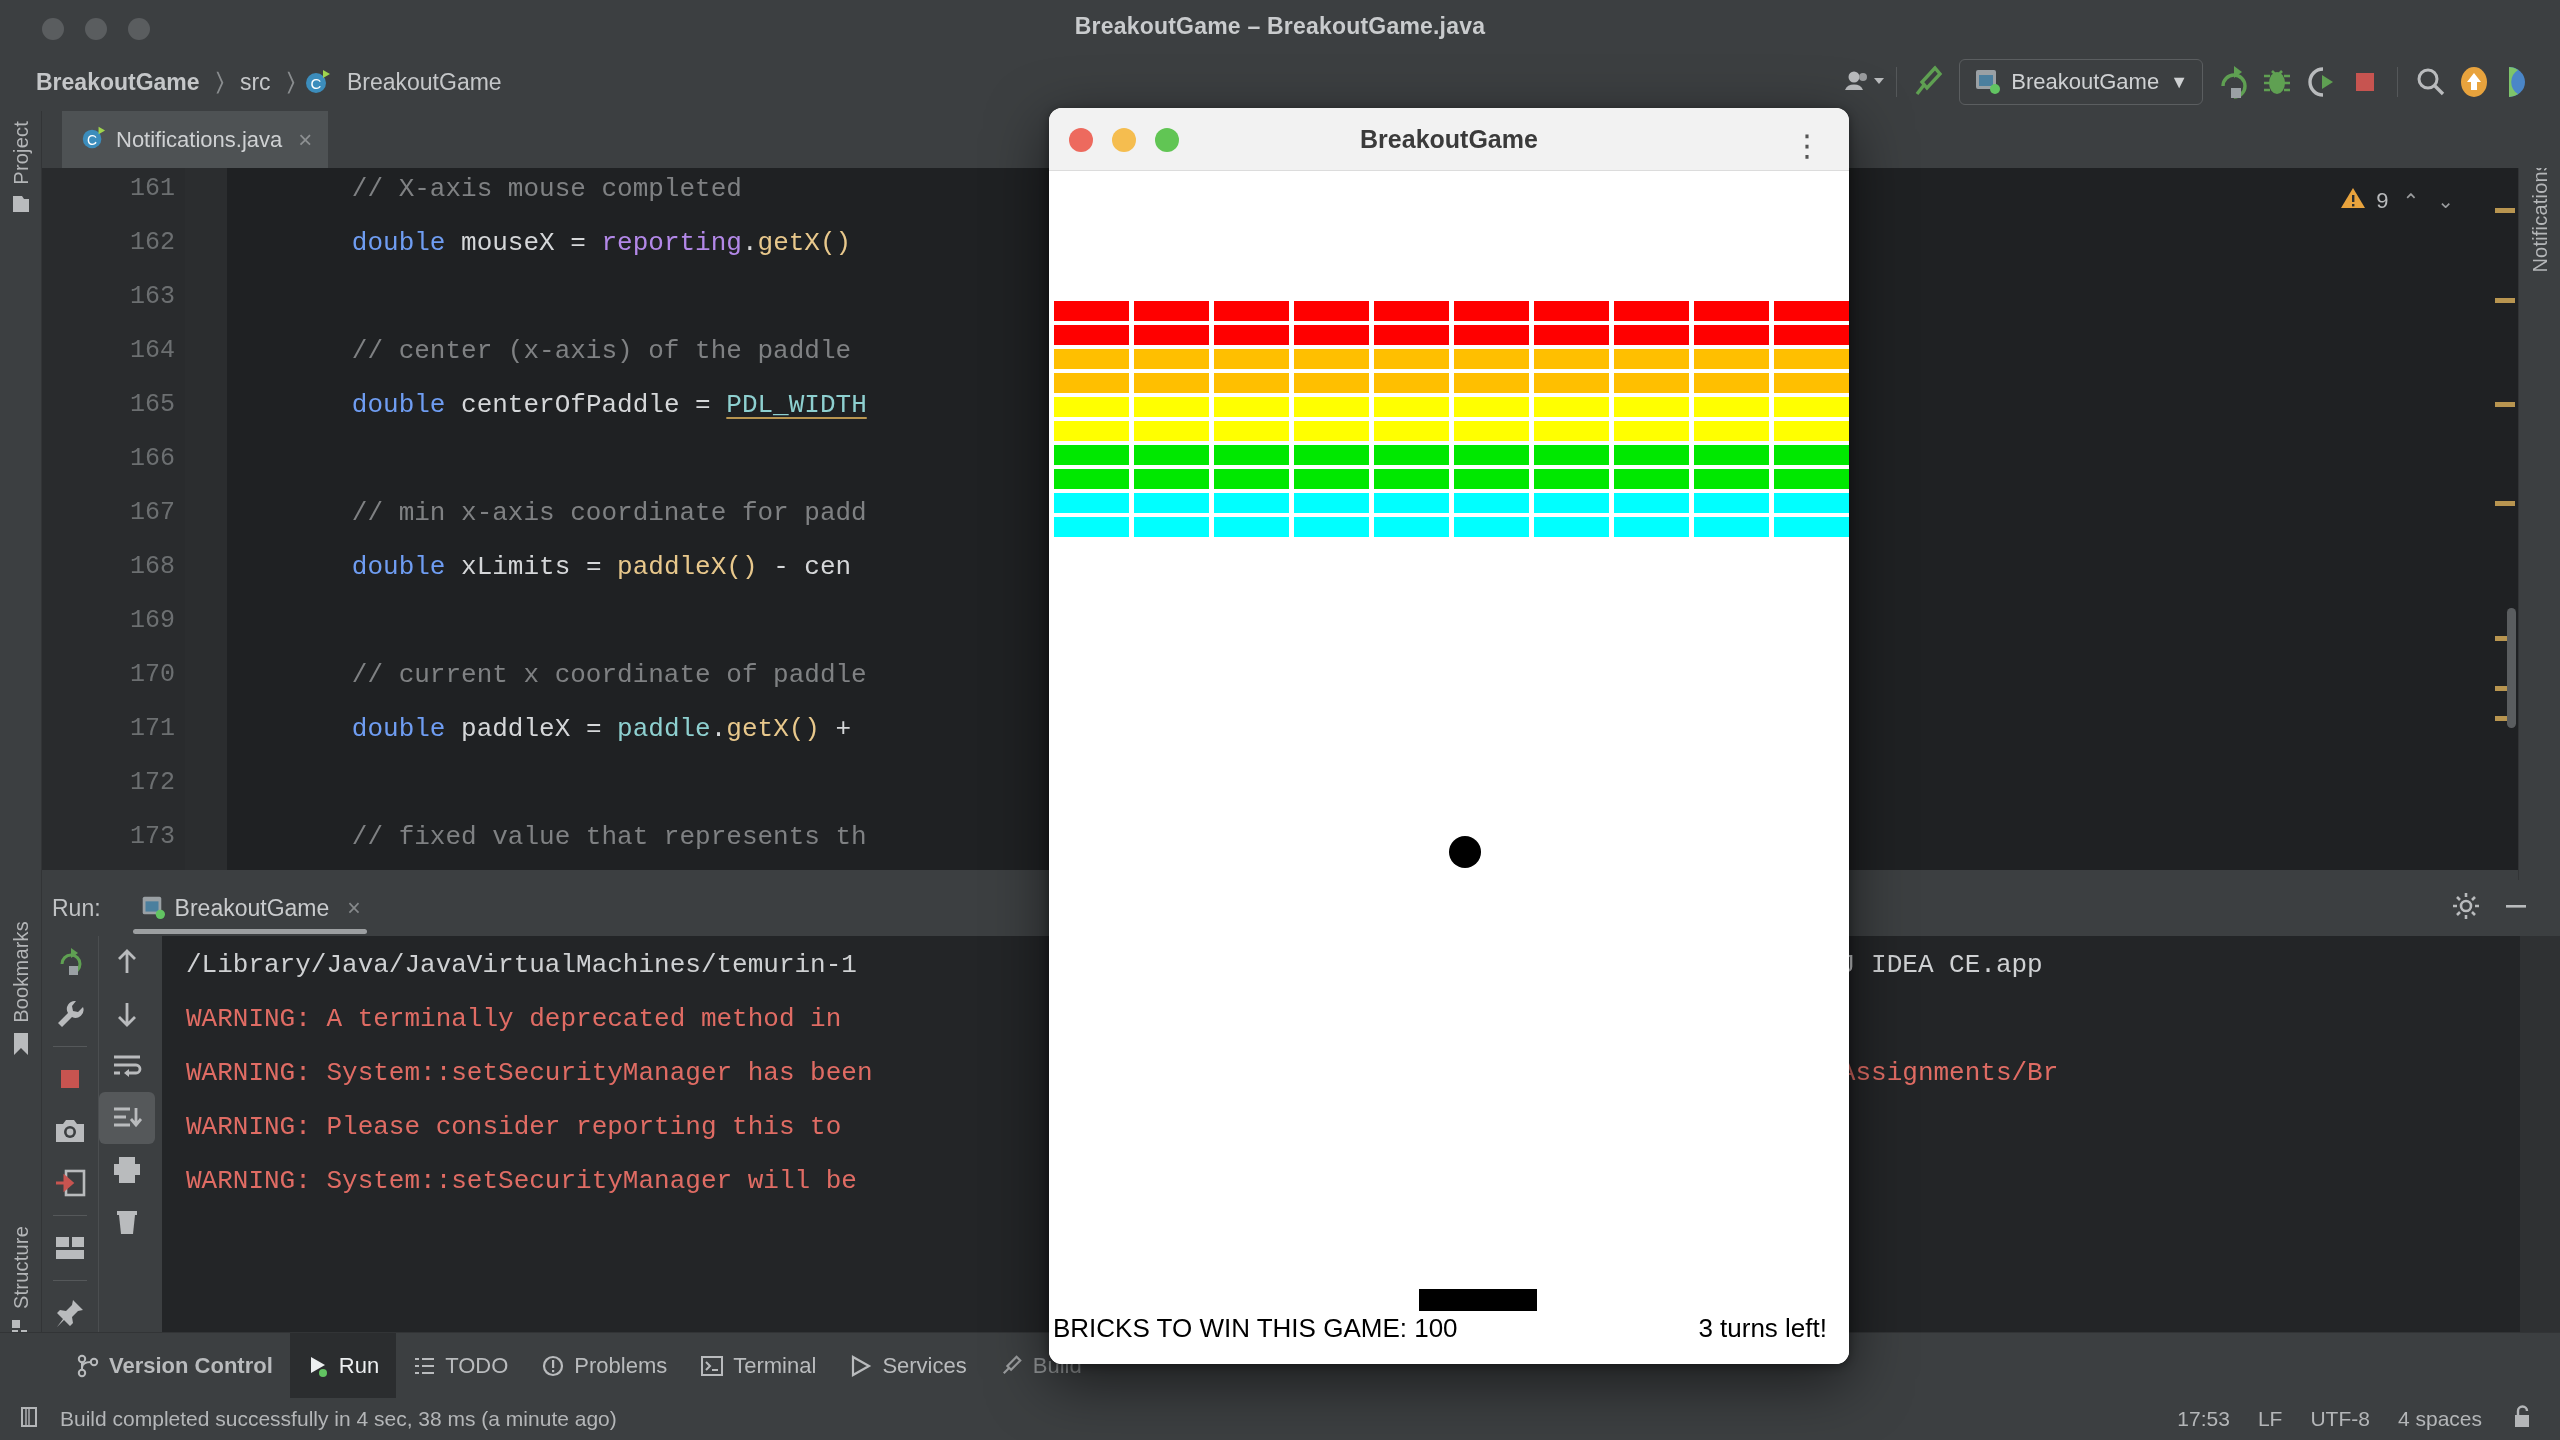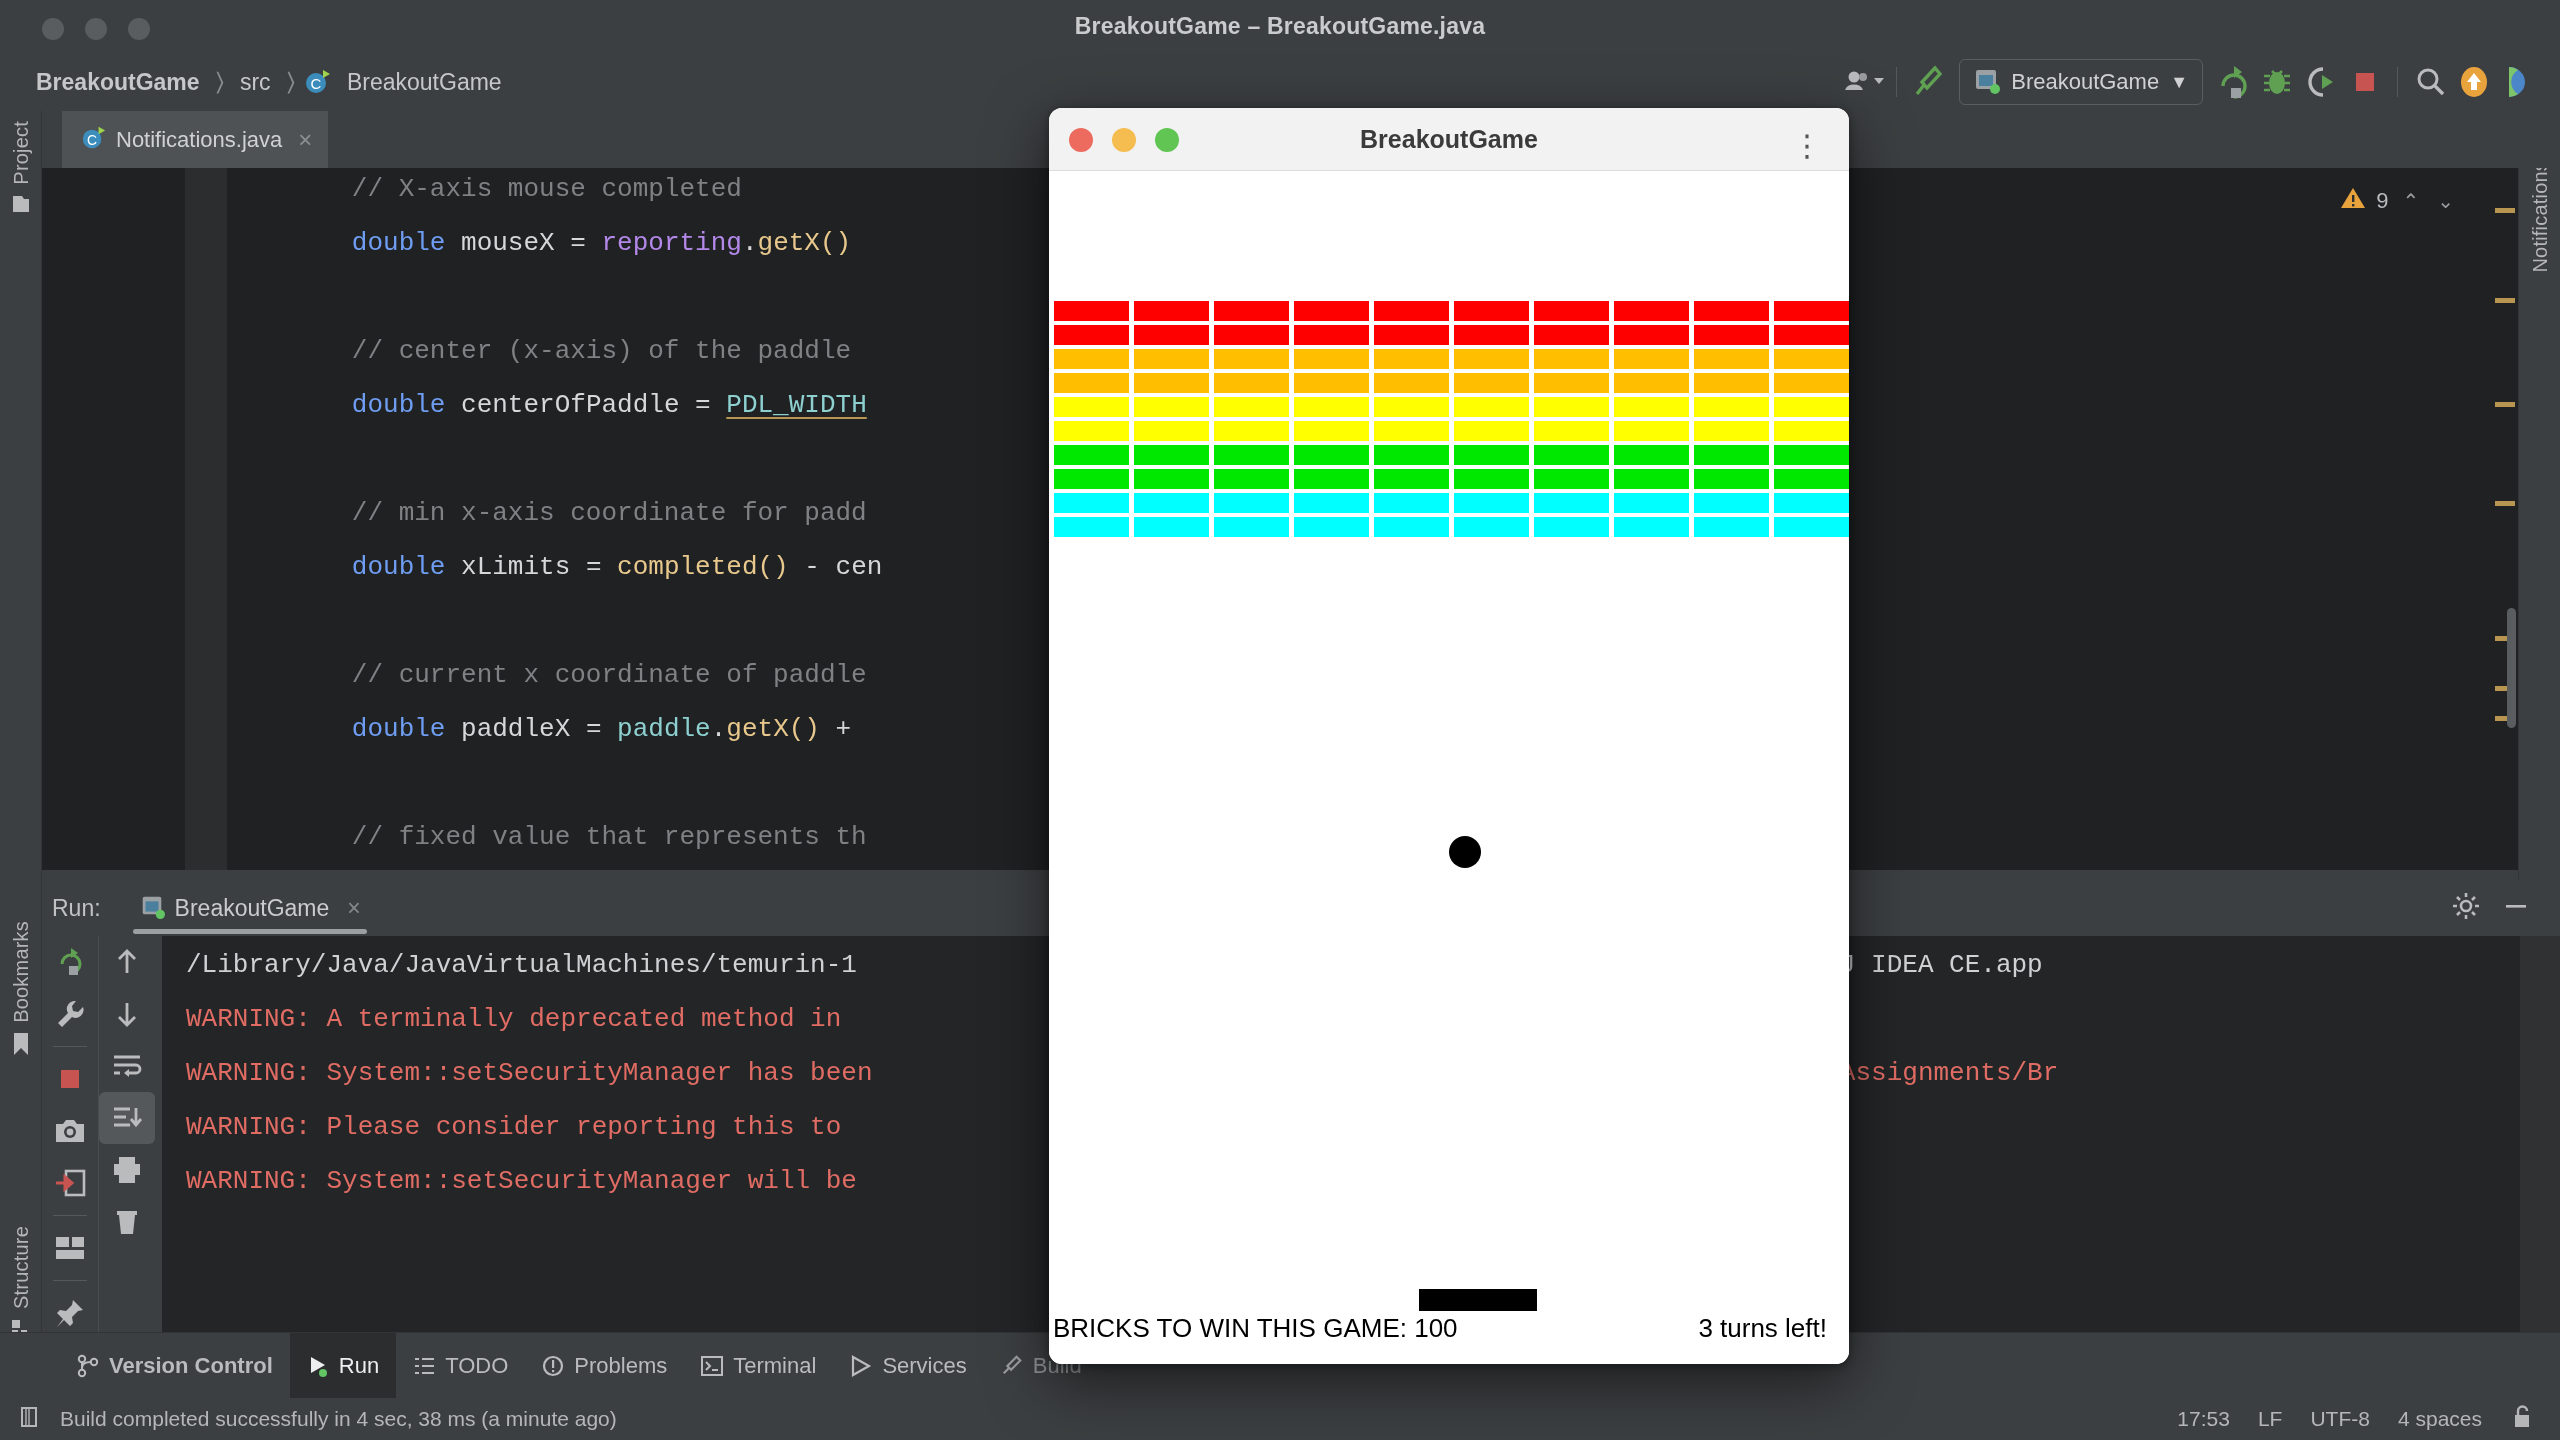--- a/index.html
+++ b/index.html
@@ -326,30 +326,45 @@
           <text x="13" y="21" font-size="15" text-anchor="middle" fill="#ffffff" font-family="Liberation Sans, sans-serif">C</text>
           <path d="M20 2 L27 6 L20 10 Z" fill="#9fd44d"></path>
         </svg>
       </span>
       <span class="name">Notifications.java</span>
       <span class="x">×</span>
     </div>
   </div>
 
   <div class="editor">
+    <div class="gutter" id="gutter">
+        <div class="ln" style="top: 6px;">161</div>
+        <div class="ln" style="top: 60px;">162</div>
+        <div class="ln" style="top: 114px;">163</div>
+        <div class="ln" style="top: 168px;">164</div>
+        <div class="ln" style="top: 222px;">165</div>
+        <div class="ln" style="top: 276px;">166</div>
+        <div class="ln" style="top: 330px;">167</div>
+        <div class="ln" style="top: 384px;">168</div>
+        <div class="ln" style="top: 438px;">169</div>
+        <div class="ln" style="top: 492px;">170</div>
+        <div class="ln" style="top: 546px;">171</div>
+        <div class="ln" style="top: 600px;">172</div>
+        <div class="ln" style="top: 654px;">173</div>
+      </div>
     <div class="gutter-2"></div>
     <div class="codearea" id="codearea">
         <div class="cl" style="top: 6px;"><span class="c-com">        // X-axis mouse completed</span></div>
         <div class="cl" style="top: 60px;"><span class="c-pun">        </span><span class="c-kw">double</span><span class="c-id"> mouseX = </span><span class="c-fld">reporting</span><span class="c-pun">.</span><span class="c-mth">getX()</span></div>
         <div class="cl" style="top: 114px;"></div>
         <div class="cl" style="top: 168px;"><span class="c-com">        // center (x-axis) of the paddle</span></div>
         <div class="cl" style="top: 222px;"><span class="c-pun">        </span><span class="c-kw">double</span><span class="c-id"> centerOfPaddle = </span><span class="c-con">PDL_WIDTH</span></div>
         <div class="cl" style="top: 276px;"></div>
         <div class="cl" style="top: 330px;"><span class="c-com">        // min x-axis coordinate for padd</span></div>
-        <div class="cl" style="top: 384px;"><span class="c-pun">        </span><span class="c-kw">double</span><span class="c-id"> xLimits = </span><span class="c-mth">completed()</span><span class="c-id"> - cen</span></div>
+        <div class="cl" style="top: 384px;"><span class="c-pun">        </span><span class="c-kw">double</span><span class="c-id"> xLimits = </span><span class="c-mth">paddleX()</span><span class="c-id"> - cen</span></div>
         <div class="cl" style="top: 438px;"></div>
         <div class="cl" style="top: 546px;"><span class="c-pun">        </span><span class="c-kw">double</span><span class="c-id"> paddleX = </span><span class="c-cls">paddle</span><span class="c-pun">.</span><span class="c-mth">getX()</span><span class="c-id"> + </span></div>
         <div class="cl" style="top: 492px;"><span class="c-com">        // current x coordinate of paddle</span></div>
         <div class="cl" style="top: 600px;"></div>
         <div class="cl" style="top: 654px;"><span class="c-com">        // fixed value that represents th</span><span class="c-com">                                      ddle.</span></div>
       </div>
 
     <div class="stripe">
       <div class="mark" style="top:40px;"></div>
       <div class="mark" style="top:130px;"></div>

